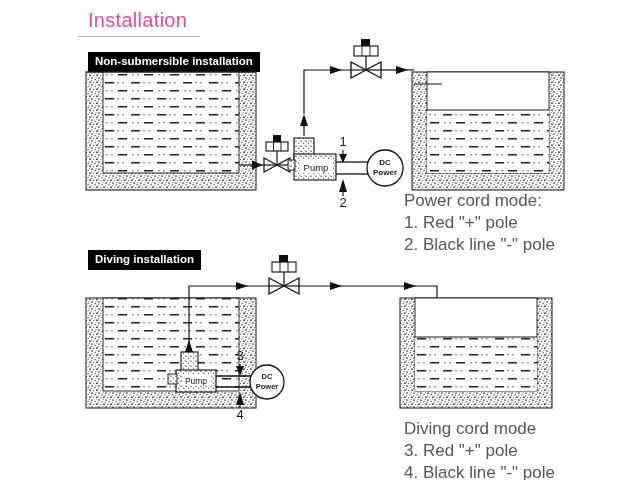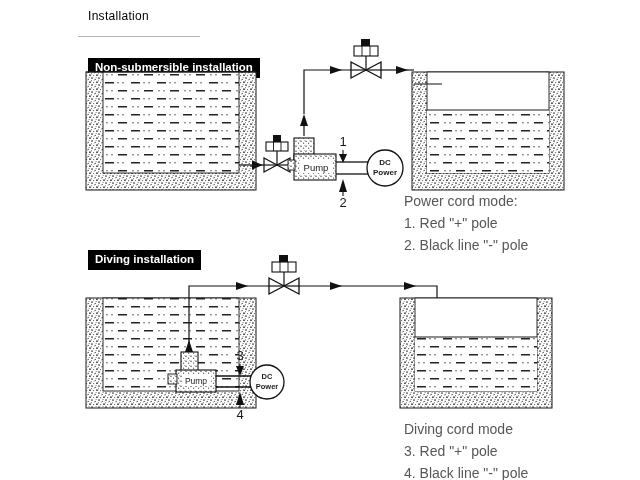--- a/index.html
+++ b/index.html
@@ -26,23 +26,23 @@
     position: absolute;
     left: 0; top: 0;
     width: 640px;
     height: 480px;
     display: block;
   }
   .page-title {
     position: absolute;
     left: 88px;
     top: 9px;
-    font-size: 12px;
+    font-size: 20px;
     font-weight: 400;
-    color: #000000;
+    color: #ec4899;
     letter-spacing: 0.3px;
     font-family: "Liberation Sans", sans-serif;
     white-space: nowrap;
   }
   .title-rule {
     position: absolute;
     left: 78px;
     top: 36px;
     width: 122px;
     height: 1px;
@@ -52,25 +52,25 @@
     position: absolute;
     background: #000000;
     color: #ffffff;
     font-size: 11.5px;
     font-weight: bold;
     padding: 3px 7px 4px 7px;
     white-space: nowrap;
     font-family: "Liberation Sans", sans-serif;
     line-height: 1.1;
   }
-  #tag-1 { left: 88px; top: 58px; text-align: center; }
+  #tag-1 { left: 88px; top: 52px; text-align: center; }
   #tag-2 { left: 88px; top: 250px; }
   .note-block {
     position: absolute;
-    font-size: 14px;
+    font-size: 17px;
     color: #575757;
     line-height: 22px;
     font-family: "Liberation Sans", sans-serif;
     white-space: nowrap;
   }
   #note-1 { left: 404px; top: 190px; }
   #note-2 { left: 404px; top: 418px; }
   .note-line { display: block; }
   .svg-label {
     font-family: "Liberation Sans", sans-serif;

